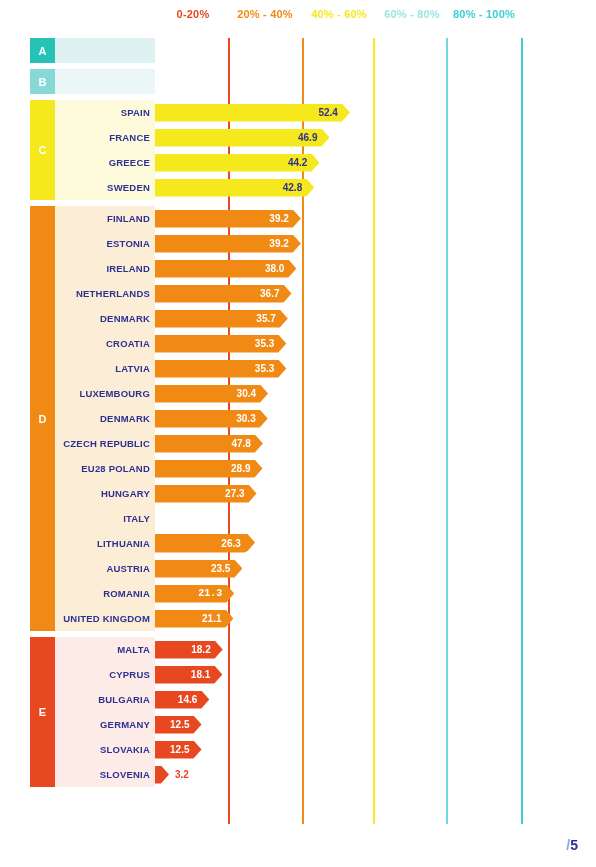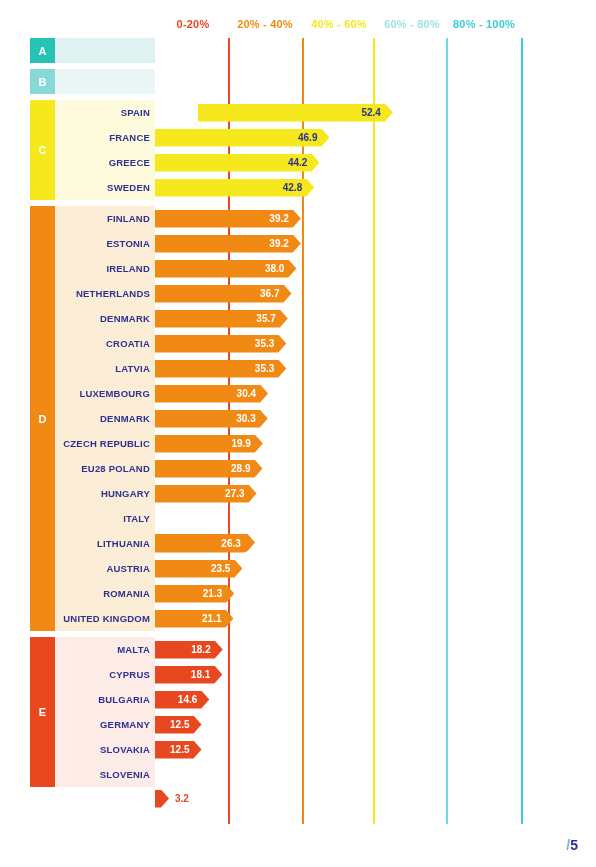--- a/index.html
+++ b/index.html
@@ -12,21 +12,21 @@
     height: 867px;
     position: relative;
     font-family: "Liberation Sans", sans-serif;
     overflow: hidden;
   }
 
   
   #legend {
     position: absolute;
     left: 0;
-    top: 18px;
+    top: 8px;
     width: 596px;
     height: 18px;
   }
   .legend-label {
     position: absolute;
     top: 0;
     font-size: 11px;
     font-weight: bold;
     letter-spacing: 0.2px;
     white-space: nowrap;
@@ -182,21 +182,21 @@
           <div class="row-label"></div>
         </div>
       </div>
     </div>
     <div class="section">
       <div class="section-tint" style="background: rgb(253, 251, 220);"></div>
       <div class="section-strip" style="background: rgb(245, 232, 28);">C</div>
       <div class="rows">
         <div class="row">
           <div class="row-label">SPAIN</div>
-          <div class="bar-wrap" style="width: 194.928px; margin-left: 43px;">
+          <div class="bar-wrap" style="width: 194.928px;">
             <div class="bar" style="background: rgb(245, 232, 28);"></div>
             <div class="bar-value" style="color: rgb(46, 49, 145);">52.4</div>
           </div>
         </div>
         <div class="row">
           <div class="row-label">FRANCE</div>
           <div class="bar-wrap" style="width: 174.468px;">
             <div class="bar" style="background: rgb(245, 232, 28);"></div>
             <div class="bar-value" style="color: rgb(46, 49, 145);">46.9</div>
           </div>
@@ -281,21 +281,21 @@
           <div class="row-label">DENMARK</div>
           <div class="bar-wrap" style="width: 112.716px;">
             <div class="bar" style="background: rgb(240, 138, 20);"></div>
             <div class="bar-value" style="color: rgb(255, 255, 255);">30.3</div>
           </div>
         </div>
         <div class="row">
           <div class="row-label">CZECH REPUBLIC</div>
           <div class="bar-wrap" style="width: 107.88px;">
             <div class="bar" style="background: rgb(240, 138, 20);"></div>
-            <div class="bar-value" style="color: rgb(255, 255, 255);">19.9</div>
+            <div class="bar-value" style="color: rgb(255, 255, 255);">47.8</div>
           </div>
         </div>
         <div class="row">
           <div class="row-label">EU28 POLAND</div>
           <div class="bar-wrap" style="width: 107.508px;">
             <div class="bar" style="background: rgb(240, 138, 20);"></div>
             <div class="bar-value" style="color: rgb(255, 255, 255);">28.9</div>
           </div>
         </div>
         <div class="row">
@@ -321,21 +321,21 @@
         </div>
         <div class="row">
           <div class="row-label">AUSTRIA</div>
           <div class="bar-wrap" style="width: 87.42px;">
             <div class="bar" style="background: rgb(240, 138, 20);"></div>
             <div class="bar-value" style="color: rgb(255, 255, 255);">23.5</div>
           </div>
         </div>
         <div class="row">
           <div class="row-label">ROMANIA</div>
-          <div class="bar-wrap" style="width: 79.236px;">
+          <div class="bar-wrap" style="width: 79.236px; font-family: Liberation Mono, monospace;">
             <div class="bar" style="background: rgb(240, 138, 20);"></div>
             <div class="bar-value" style="color: rgb(255, 255, 255);">21.3</div>
           </div>
         </div>
         <div class="row">
           <div class="row-label">UNITED KINGDOM</div>
           <div class="bar-wrap" style="width: 78.492px;">
             <div class="bar" style="background: rgb(240, 138, 20);"></div>
             <div class="bar-value" style="color: rgb(255, 255, 255);">21.1</div>
           </div>
@@ -376,21 +376,21 @@
         </div>
         <div class="row">
           <div class="row-label">SLOVAKIA</div>
           <div class="bar-wrap" style="width: 46.5px;">
             <div class="bar" style="background: rgb(232, 72, 31);"></div>
             <div class="bar-value" style="color: rgb(255, 255, 255);">12.5</div>
           </div>
         </div>
         <div class="row">
           <div class="row-label">SLOVENIA</div>
-          <div class="bar-wrap" style="width: 14px; margin-top: 24px;">
+          <div class="bar-wrap" style="width: 14px;">
             <div class="bar" style="background: rgb(232, 72, 31);"></div>
             <div class="bar-value outside" style="color: rgb(232, 72, 31);">3.2</div>
           </div>
         </div>
       </div>
     </div>
   </div>
 
 <div id="page-marker">
   <span class="slash">/</span><span class="num">5</span>

